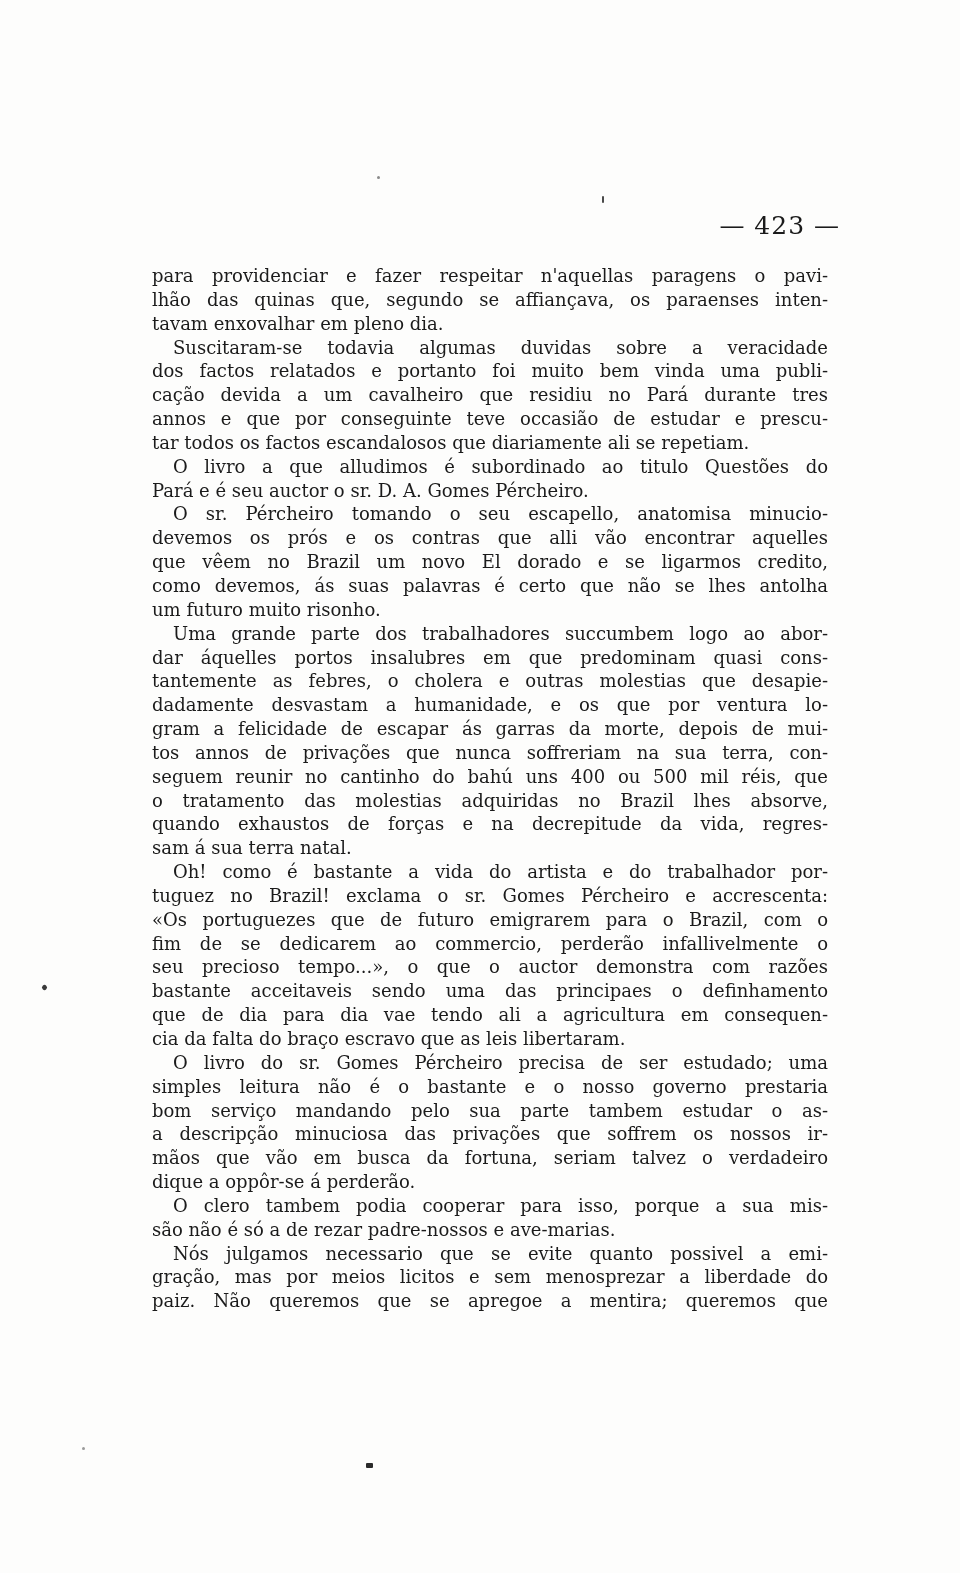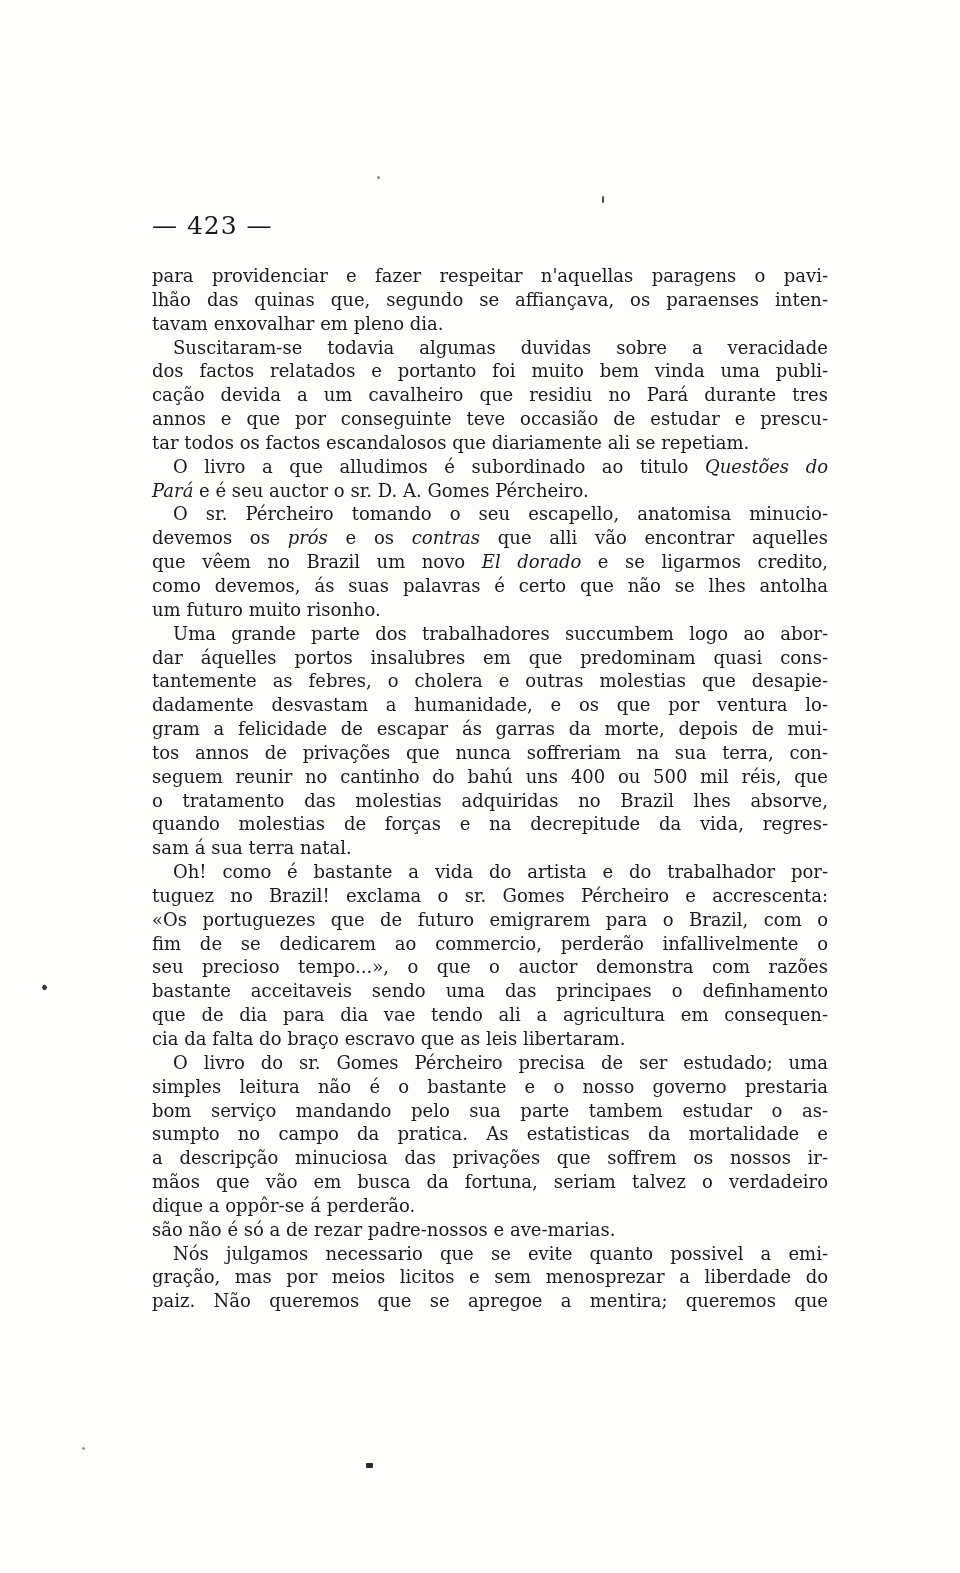--- a/index.html
+++ b/index.html
@@ -9,23 +9,23 @@
     width: 960px;
     height: 1573px;
     background: #fdfdfc;
     overflow: hidden;
     font-family: "DejaVu Serif", "Liberation Serif", serif;
     color: #1b1b1b;
   }
   .page-number {
     position: absolute;
     top: 211px;
-    left: 152px;
+    left: 164px;
     width: 676px;
-    text-align: left;
+    text-align: right;
     font-size: 25px;
     letter-spacing: 1px;
     font-weight: 500;
   }
   .text-block {
     position: absolute;
     top: 264px;
     left: 152px;
     width: 676px;
     font-size: 18px;
@@ -33,21 +33,21 @@
     font-weight: 500;
     text-rendering: optimizeLegibility;
   }
   .paragraph { margin: 0; }
   .line { }
   .line.just {
     text-align: justify;
     text-align-last: justify;
   }
   .line.indent { text-indent: 21px; }
-  .it { font-style: italic; }
+  .it { }
   .speck { position: absolute; }
 </style>
 </head>
 <body>
 
 <div class="page">
   <div class="page-number">— 423 —</div>
   <div class="text-block">
       <div class="paragraph">
         <div class="line just"><span>para providenciar e fazer respeitar n'aquellas paragens o pavi-</span></div>
@@ -74,43 +74,43 @@
       </div>
       <div class="paragraph">
         <div class="line just indent"><span>Uma grande parte dos trabalhadores succumbem logo ao abor-</span></div>
         <div class="line just"><span>dar áquelles portos insalubres em que predominam quasi cons-</span></div>
         <div class="line just"><span>tantemente as febres, o cholera e outras molestias que desapie-</span></div>
         <div class="line just"><span>dadamente desvastam a humanidade, e os que por ventura lo-</span></div>
         <div class="line just"><span>gram a felicidade de escapar ás garras da morte, depois de mui-</span></div>
         <div class="line just"><span>tos annos de privações que nunca soffreriam na sua terra, con-</span></div>
         <div class="line just"><span>seguem reunir no cantinho do bahú uns 400 ou 500 mil réis, que</span></div>
         <div class="line just"><span>o tratamento das molestias adquiridas no Brazil lhes absorve,</span></div>
-        <div class="line just"><span>quando molestias de forças e na decrepitude da vida, regres-</span></div>
+        <div class="line just"><span>quando exhaustos de forças e na decrepitude da vida, regres-</span></div>
         <div class="line"><span>sam á sua terra natal.</span></div>
       </div>
       <div class="paragraph">
         <div class="line just indent"><span>Oh! como é bastante a vida do artista e do trabalhador por-</span></div>
         <div class="line just"><span>tuguez no Brazil! exclama o sr. Gomes Pércheiro e accrescenta:</span></div>
         <div class="line just"><span>«Os portuguezes que de futuro emigrarem para o Brazil, com o</span></div>
         <div class="line just"><span>fim de se dedicarem ao commercio, perderão infallivelmente o</span></div>
         <div class="line just"><span>seu precioso tempo...», o que o auctor demonstra com razões</span></div>
         <div class="line just"><span>bastante acceitaveis sendo uma das principaes o definhamento</span></div>
         <div class="line just"><span>que de dia para dia vae tendo ali a agricultura em consequen-</span></div>
         <div class="line"><span>cia da falta do braço escravo que as leis libertaram.</span></div>
       </div>
       <div class="paragraph">
         <div class="line just indent"><span>O livro do sr. Gomes Pércheiro precisa de ser estudado; uma</span></div>
         <div class="line just"><span>simples leitura não é o bastante e o nosso governo prestaria</span></div>
         <div class="line just"><span>bom serviço mandando pelo sua parte tambem estudar o as-</span></div>
-        <div class="line just"><span>sumpto no campo da pratica. As estatisticas da mortalidade e</span></div>
         <div class="line just"><span>a descripção minuciosa das privações que soffrem os nossos ir-</span></div>
         <div class="line just"><span>mãos que vão em busca da fortuna, seriam talvez o verdadeiro</span></div>
         <div class="line"><span>dique a oppôr-se á perderão.</span></div>
       </div>
       <div class="paragraph">
+        <div class="line just indent"><span>O clero tambem podia cooperar para isso, porque a sua mis-</span></div>
         <div class="line"><span>são não é só a de rezar padre-nossos e ave-marias.</span></div>
       </div>
       <div class="paragraph">
         <div class="line just indent"><span>Nós julgamos necessario que se evite quanto possivel a emi-</span></div>
         <div class="line just"><span>gração, mas por meios licitos e sem menosprezar a liberdade do</span></div>
         <div class="line just"><span>paiz. Não queremos que se apregoe a mentira; queremos que</span></div>
       </div>
     </div>
 
   <div class="speck" style="left:377px; top:176px; width:3px; height:3px; background:#8a8a8a; border-radius:50%;"></div>

